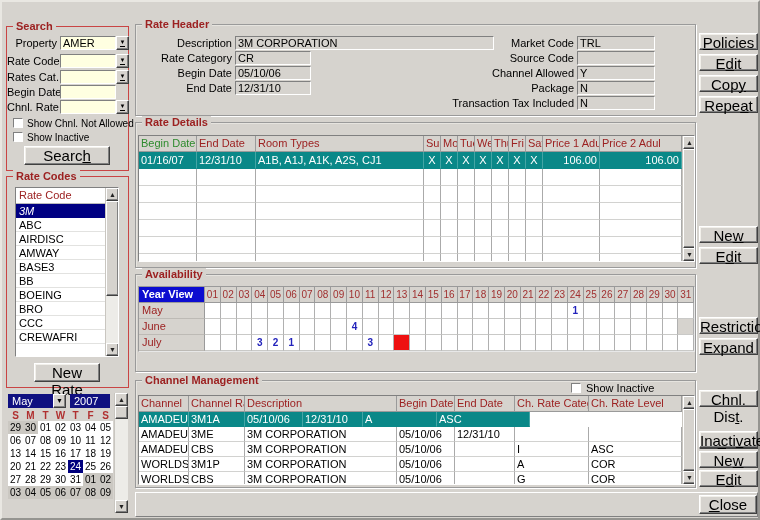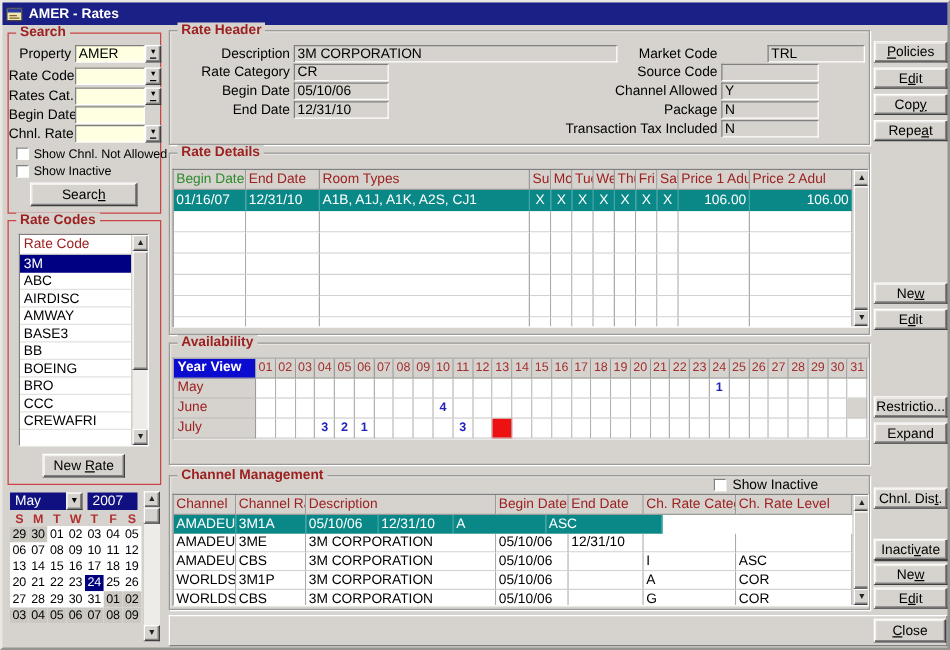--- a/index.html
+++ b/index.html
@@ -9,21 +9,21 @@
   .titlebar{position:absolute;left:0;top:0;width:100%;height:18px;background:#1a2086;color:#fff;
             font-weight:bold;display:flex;align-items:center;gap:4px;padding-left:3px;box-sizing:border-box;}
   .ticon{display:inline-flex;width:14px;height:13px;}
   .grp{position:absolute;box-sizing:border-box;}
   .grp.red{border:1px solid #c94444;}
   .grp.etch{border:1px solid #9a9a9a;box-shadow:1px 1px 0 #ffffff, inset 1px 1px 0 #e6e4df;}
   .gtitle{position:absolute;top:-7px;left:6px;background:#d6d3ce;color:#9c2121;font-weight:bold;
           padding:0 3px;font-size:11px;line-height:13px;white-space:nowrap;}
   .btn{position:absolute;background:#d6d3ce;border:1px solid;border-color:#ffffff #404040 #404040 #ffffff;
        box-shadow:inset -1px -1px 0 #808080, inset 1px 1px 0 #f2f0eb;
-       font-family:"Liberation Sans",sans-serif;font-size:11px;text-align:center;padding:0;cursor:default;color:#000;}
+       font-family:"Liberation Sans",sans-serif;font-size:15px;text-align:center;padding:0;cursor:default;color:#000;}
   .fld{position:absolute;height:14px;border:1px solid;border-color:#808080 #ffffff #ffffff #808080;
        background:#d6d3ce;padding:0 2px;font-size:11px;line-height:13px;box-sizing:border-box;
        white-space:nowrap;overflow:hidden;font-family:"Liberation Sans",sans-serif;}
   .fld.yellow{background:#ffffe1;}
   .lbl{position:absolute;font-size:11px;line-height:13px;white-space:nowrap;}
   .r{text-align:right;}
   .lov{position:absolute;width:13px;height:14px;background:#d6d3ce;border:1px solid;
        border-color:#ffffff #404040 #404040 #ffffff;box-shadow:inset -1px -1px 0 #808080;
        display:flex;align-items:center;justify-content:center;box-sizing:border-box;}
   .lov span{font-size:6px;line-height:5px;border-bottom:1px solid #000;padding-bottom:1px;}
@@ -40,21 +40,21 @@
   .trow.sel .dc{background:#0a8888;color:#fff;border-right-color:#44a5a5;border-bottom-color:#0a8888;}
   .c{text-align:center;}
   .vsb{position:absolute;width:14px;background:#edece8;border-left:1px solid #c9c6c0;box-sizing:border-box;}
   .sbtn{position:absolute;left:0;width:13px;height:13px;background:#d6d3ce;border:1px solid;
         border-color:#ffffff #404040 #404040 #ffffff;box-shadow:inset -1px -1px 0 #808080;
         font-size:7px;line-height:11px;text-align:center;box-sizing:border-box;color:#222;}
   .sthumb{position:absolute;left:0;width:13px;background:#d6d3ce;border:1px solid;
           border-color:#ffffff #404040 #404040 #ffffff;box-shadow:inset -1px -1px 0 #808080;box-sizing:border-box;}
   .list{position:absolute;background:#fff;border:1px solid;border-color:#808080 #ffffff #ffffff #808080;box-sizing:border-box;overflow:hidden;}
   .litem{height:14px;line-height:14px;padding:0 3px;border-bottom:1px solid #e2e2e0;font-size:11px;white-space:nowrap;overflow:hidden;}
-  .litem.sel{background:#000082;color:#fff;border-bottom-color:#000082;}
+  .litem.sel{background:#000082;color:#fff;border-bottom-color:#000082;font-style:italic;}
   .lhead{height:15px;line-height:15px;padding:0 3px;color:#9c2121;border-bottom:1px solid #bbb;font-size:11px;}
   .cal{position:absolute;}
   .navcell{position:absolute;background:#101080;color:#fff;font-size:11px;line-height:14px;height:14px;
            padding:0 4px;box-sizing:border-box;}
   .wd{position:absolute;width:15px;text-align:center;color:#b03030;font-weight:bold;font-size:10px;}
   .day{position:absolute;width:15px;height:13px;line-height:13px;text-align:center;font-size:10px;background:#fff;}
   .day.dim{background:#cbc8c2;}
   .day.sel{background:#00007e;color:#fff;}
   .calgrid-bg{position:absolute;background:#fff;}
   .avlbl{background:#d6d3ce;color:#9c2121;border-right:1px solid #9a9a9a;border-bottom:1px solid #bdbab5;
@@ -68,31 +68,20 @@
   .yearview{background:#0c0cd0;color:#fff;font-weight:bold;border-right:1px solid #9a9a9a;border-bottom:1px solid #9a9a9a;
             font-size:11px;line-height:15px;height:16px;padding:0 3px;box-sizing:border-box;flex:none;}
   .strip{position:absolute;border:1px solid;border-color:#ffffff #808080 #808080 #ffffff;box-sizing:border-box;}
   u{text-decoration:underline;}
 </style>
 </head>
 <body>
 
 <div class="window">
 
-  <div class="titlebar">
-    <span class="ticon">
-      <svg width="14" height="13" xmlns="http://www.w3.org/2000/svg">
-        <rect x="0.5" y="1.5" width="12" height="10" fill="#efe5b0" stroke="#444"></rect>
-        <rect x="1" y="2" width="11" height="3" fill="#2b3a9e"></rect>
-        <rect x="2.5" y="7" width="6" height="1" fill="#806030"></rect>
-        <rect x="2.5" y="9" width="8" height="1" fill="#806030"></rect>
-      </svg>
-    </span>
-    <span class="ttext">AMER - Rates</span>
-  </div>
 
   <div class="grp red" style="left:4px;top:24px;width:123px;height:145px">
     <span class="gtitle">Search</span>
     <div id="searchFields">
         <span class="lbl r" style="left: 0px; top: 10px; width: 50px;">Property</span>
         <div class="fld yellow" style="left: 53px; top: 9px; width: 56px;">AMER</div>
         <span class="lov" style="left: 109px; top: 9px;">
           <span>▼</span>
         </span>
         <span class="lbl r" style="left: 0px; top: 28px; width: 50px;">Rate Code</span>
@@ -213,21 +202,21 @@
     <div id="rateHeaderFields">
         <span class="lbl r" style="left: 4px; top: 12px; width: 92px;">Description</span>
         <div class="fld" style="left: 99px; top: 11px; width: 259px;">3M CORPORATION</div>
         <span class="lbl r" style="left: 4px; top: 27px; width: 92px;">Rate Category</span>
         <div class="fld" style="left: 99px; top: 26px; width: 76px;">CR</div>
         <span class="lbl r" style="left: 4px; top: 42px; width: 92px;">Begin Date</span>
         <div class="fld" style="left: 99px; top: 41px; width: 76px;">05/10/06</div>
         <span class="lbl r" style="left: 4px; top: 57px; width: 92px;">End Date</span>
         <div class="fld" style="left: 99px; top: 56px; width: 76px;">12/31/10</div>
         <span class="lbl r" style="left: 288px; top: 12px; width: 150px;">Market Code</span>
-        <div class="fld" style="left: 441px; top: 11px; width: 78px; margin-left: 37px;">TRL</div>
+        <div class="fld" style="left: 441px; top: 11px; width: 78px;">TRL</div>
         <span class="lbl r" style="left: 288px; top: 27px; width: 150px;">Source Code</span>
         <div class="fld" style="left: 441px; top: 26px; width: 78px;"></div>
         <span class="lbl r" style="left: 288px; top: 42px; width: 150px;">Channel Allowed</span>
         <div class="fld" style="left: 441px; top: 41px; width: 78px;">Y</div>
         <span class="lbl r" style="left: 288px; top: 57px; width: 150px;">Package</span>
         <div class="fld" style="left: 441px; top: 56px; width: 78px;">N</div>
         <span class="lbl r" style="left: 288px; top: 72px; width: 150px;">Transaction Tax Included</span>
         <div class="fld" style="left: 441px; top: 71px; width: 78px;">N</div>
       </div>
   </div>

